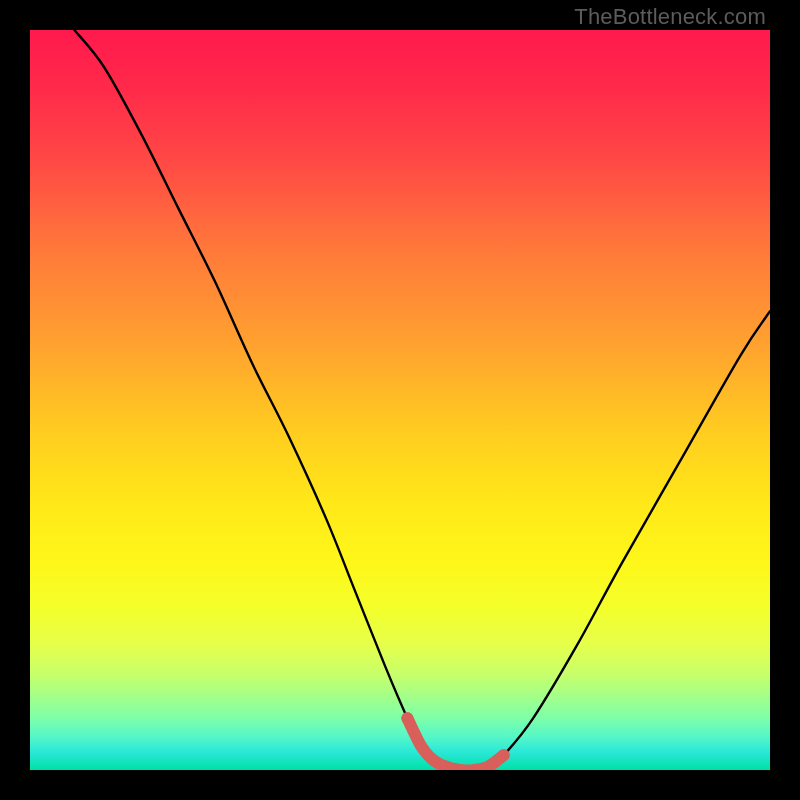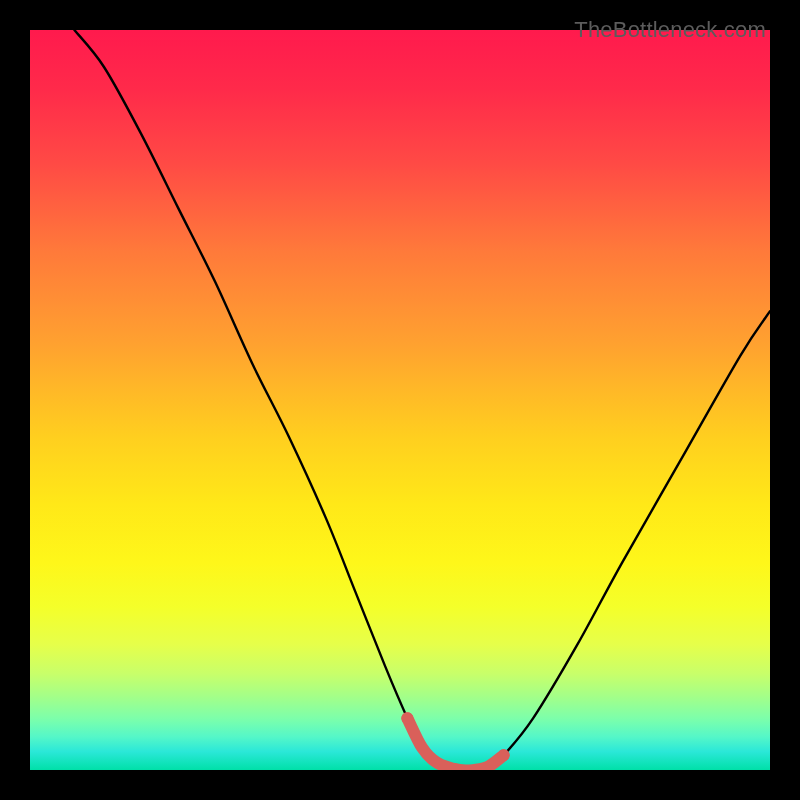--- a/index.html
+++ b/index.html
@@ -47,21 +47,21 @@
       #c8ff6a 87%,
       #a4ff88 90%,
       #7dffaa 93%,
       #55f7c8 95.5%,
       #2be8d8 97.5%,
       #00e0a8 100%
     );
   }
   .watermark {
     position: absolute;
-    top: 17px;
+    top: 4px;
     right: 34px;
     color: #5c5c5c;
     font-size: 22px;
     font-weight: 500;
     letter-spacing: 0.2px;
     user-select: none;
   }
   svg.curve {
     position: absolute;
     top: 0;

